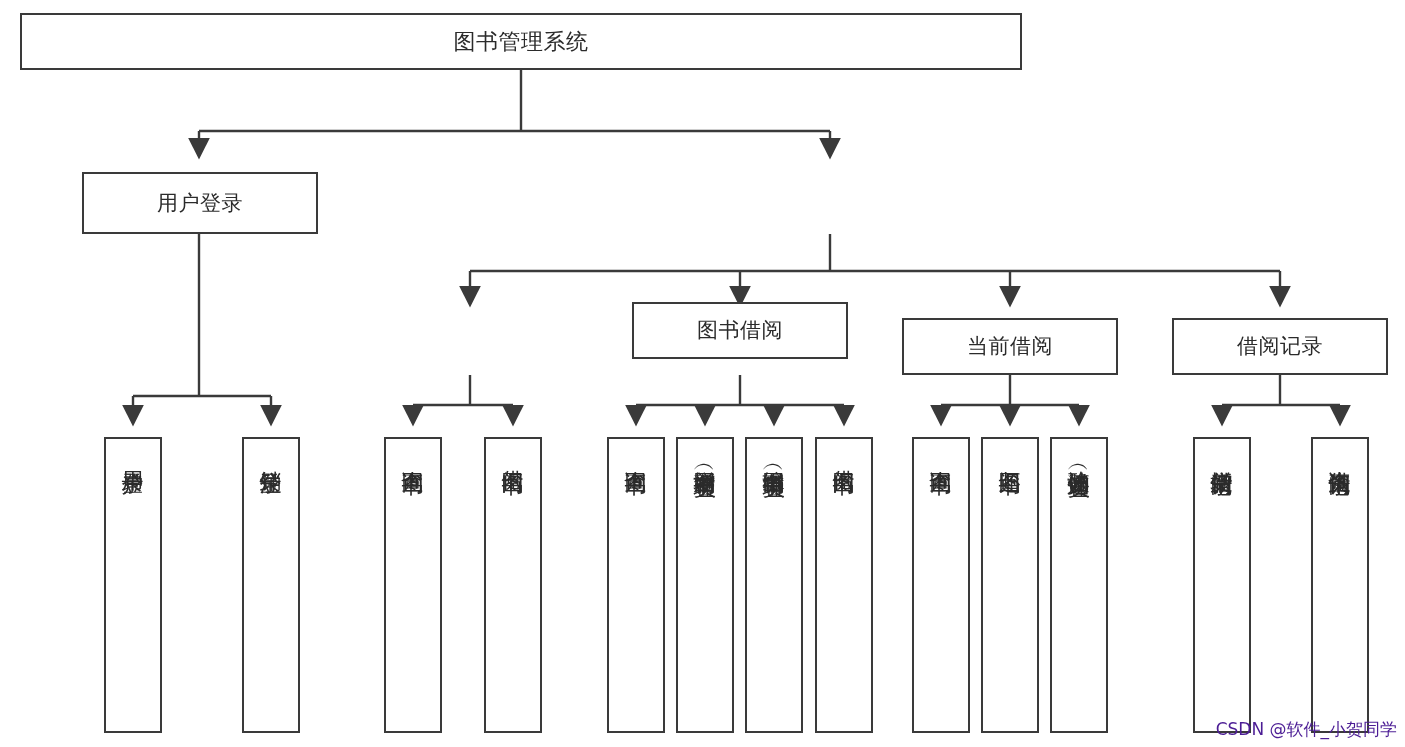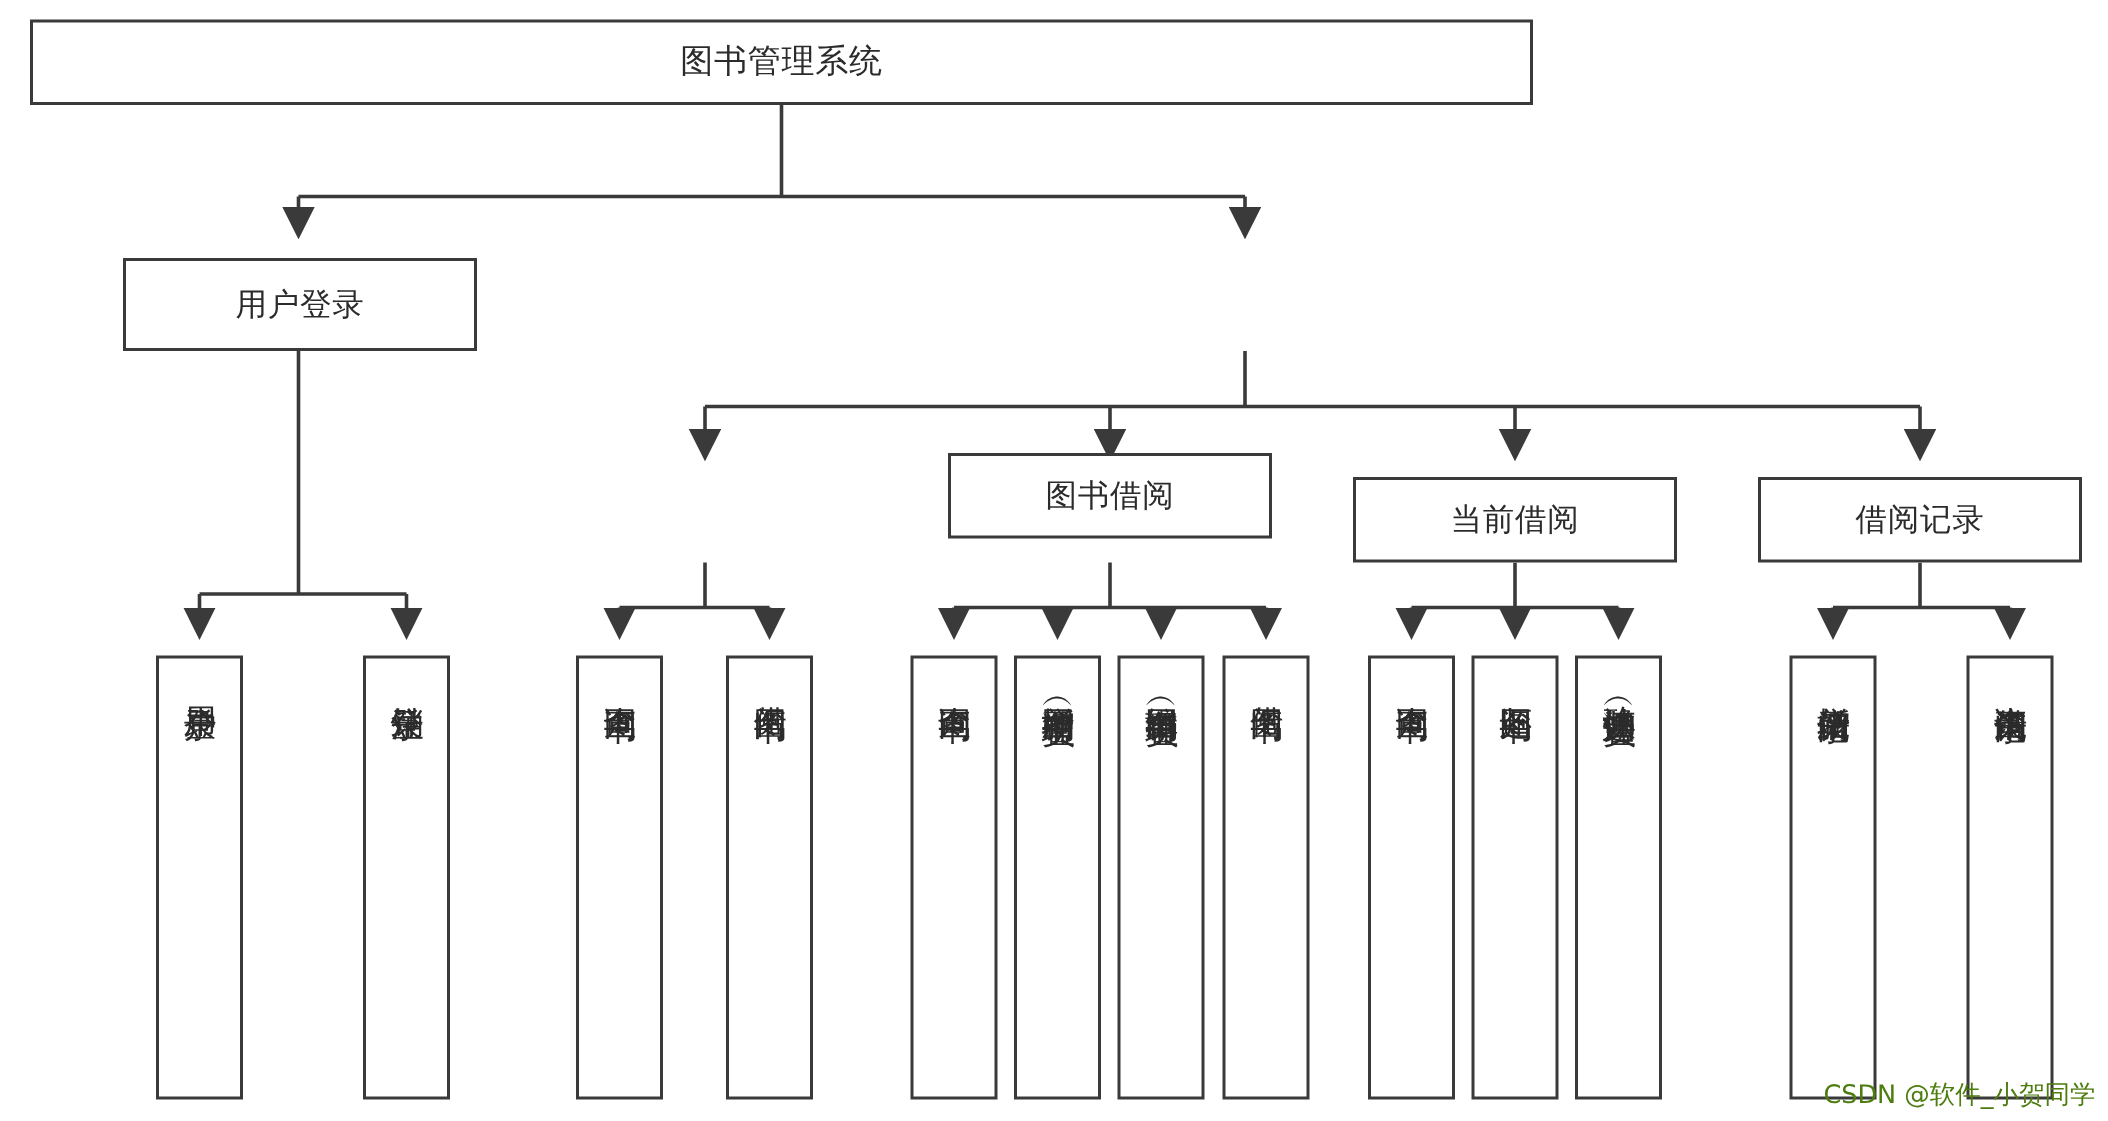--- a/index.html
+++ b/index.html
@@ -62,21 +62,21 @@
     font-size: 22px;
     line-height: 1.05;
     letter-spacing: 1px;
     white-space: nowrap;
   }
   .watermark {
     position: absolute;
     right: 8px;
     bottom: 6px;
     font-size: 17px;
-    color: #4d7c0f;
+    color: #4c1d95;
     white-space: nowrap;
     font-family: "DejaVu Sans", "Liberation Sans", sans-serif;
   }
 </style>
 </head>
 <body>
 
 <div id="canvas">
 
   <svg id="wires" viewBox="0 0 1405 747">

